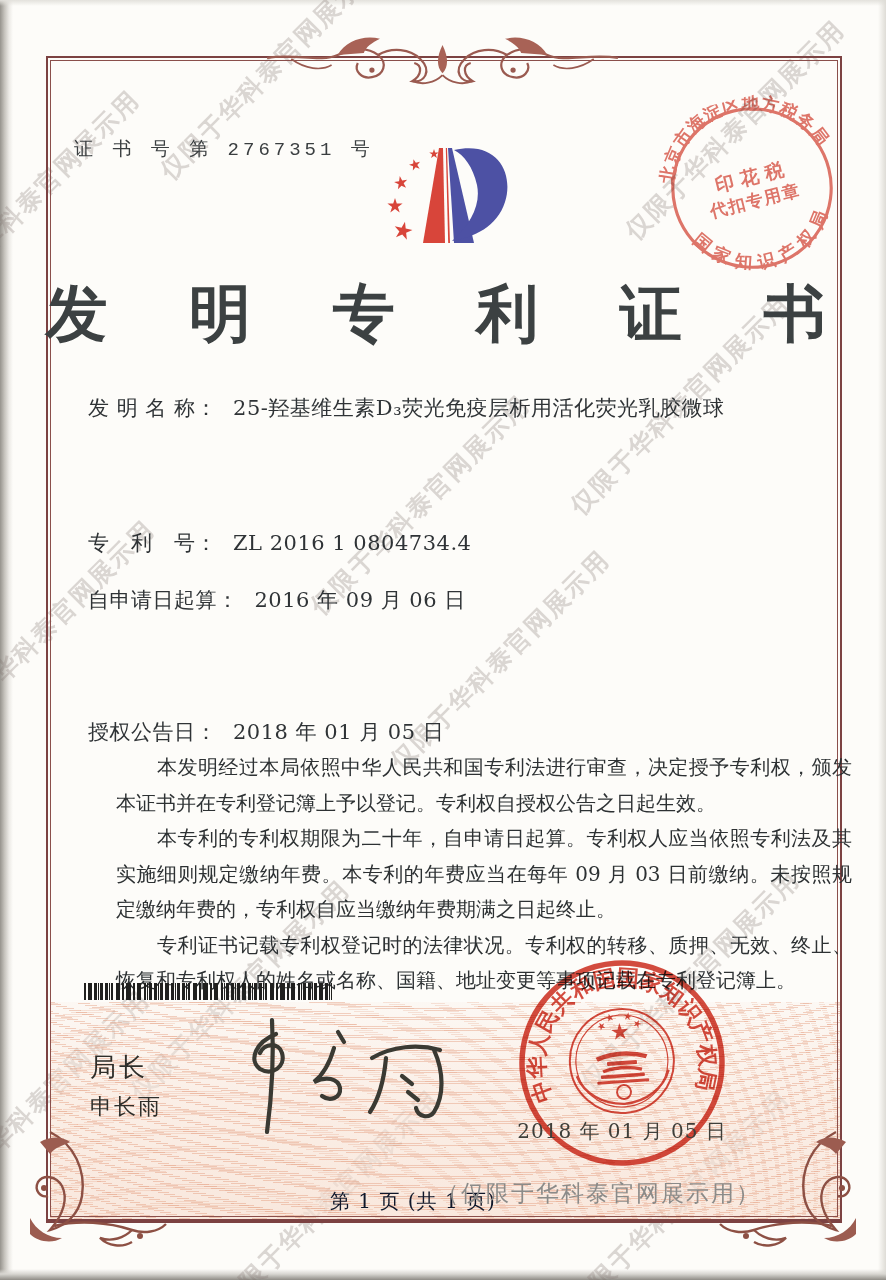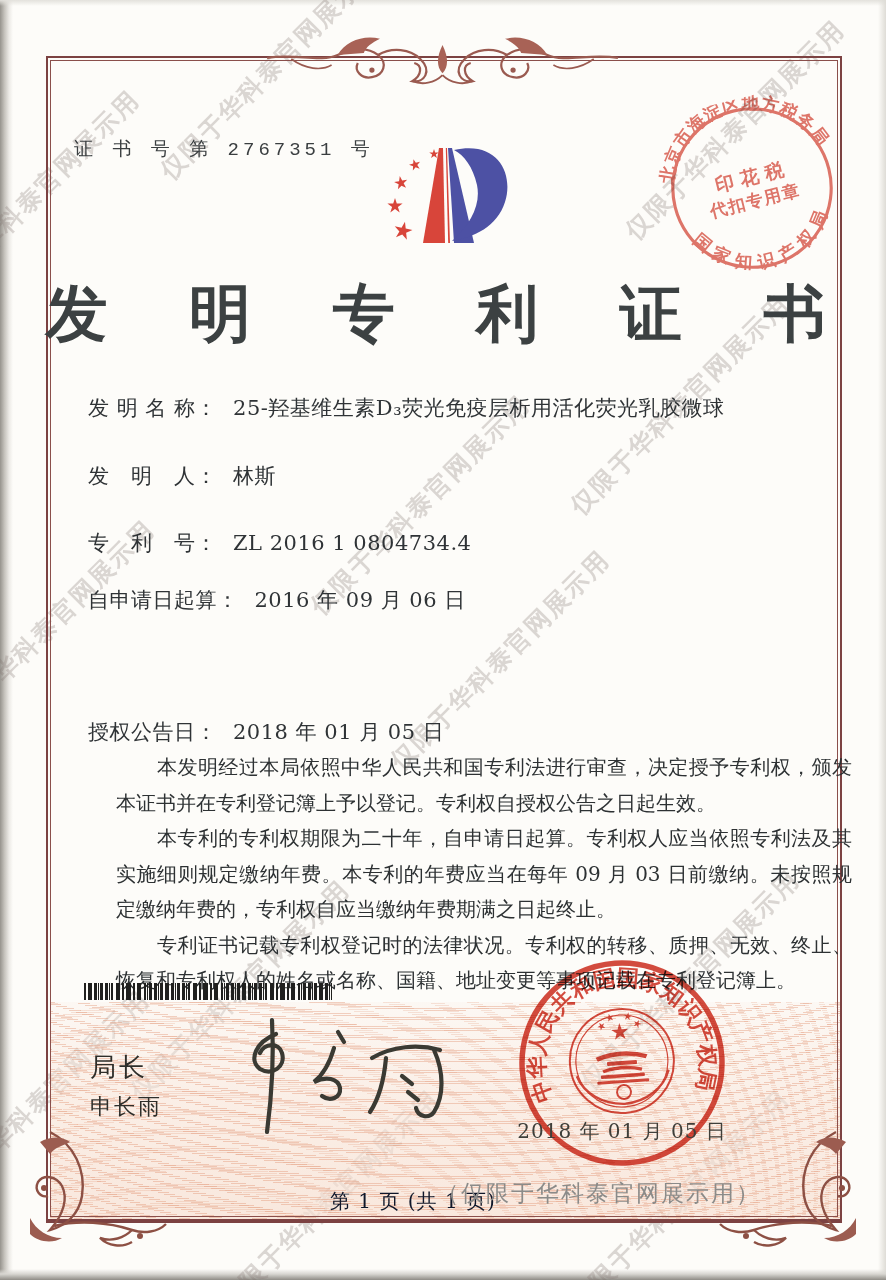--- a/index.html
+++ b/index.html
@@ -159,23 +159,20 @@
     </text>
     <text x="100" y="95" font-size="21" font-weight="bold" fill="#dd6a5e" text-anchor="middle">印 花 税</text>
     <text x="100" y="121" font-size="19" font-weight="bold" fill="#dd6a5e" text-anchor="middle" letter-spacing="1.5">代扣专用章</text>
   </svg>
 
   <h1 class="title">发 明 专 利 证 书</h1>
 
   <div class="field f0">
     <span class="flabel">发 明 名 称：</span><span class="fvalue">25-羟基维生素D₃荧光免疫层析用活化荧光乳胶微球</span>
   </div>
-  <div class="field f1">
-    <span class="flabel">发　明　人：</span><span class="fvalue">林斯</span>
-  </div>
   <div class="field f2">
     <span class="flabel">专　利　号：</span><span class="fvalue">ZL 2016 1 0804734.4</span>
   </div>
   <div class="field f3">
     <span class="flabel">自申请日起算：</span><span class="fvalue">2016 年 09 月 06 日</span>
   </div>
   <div class="field f5">
     <span class="flabel">授权公告日：</span><span class="fvalue">2018 年 01 月 05 日</span>
   </div>
 

